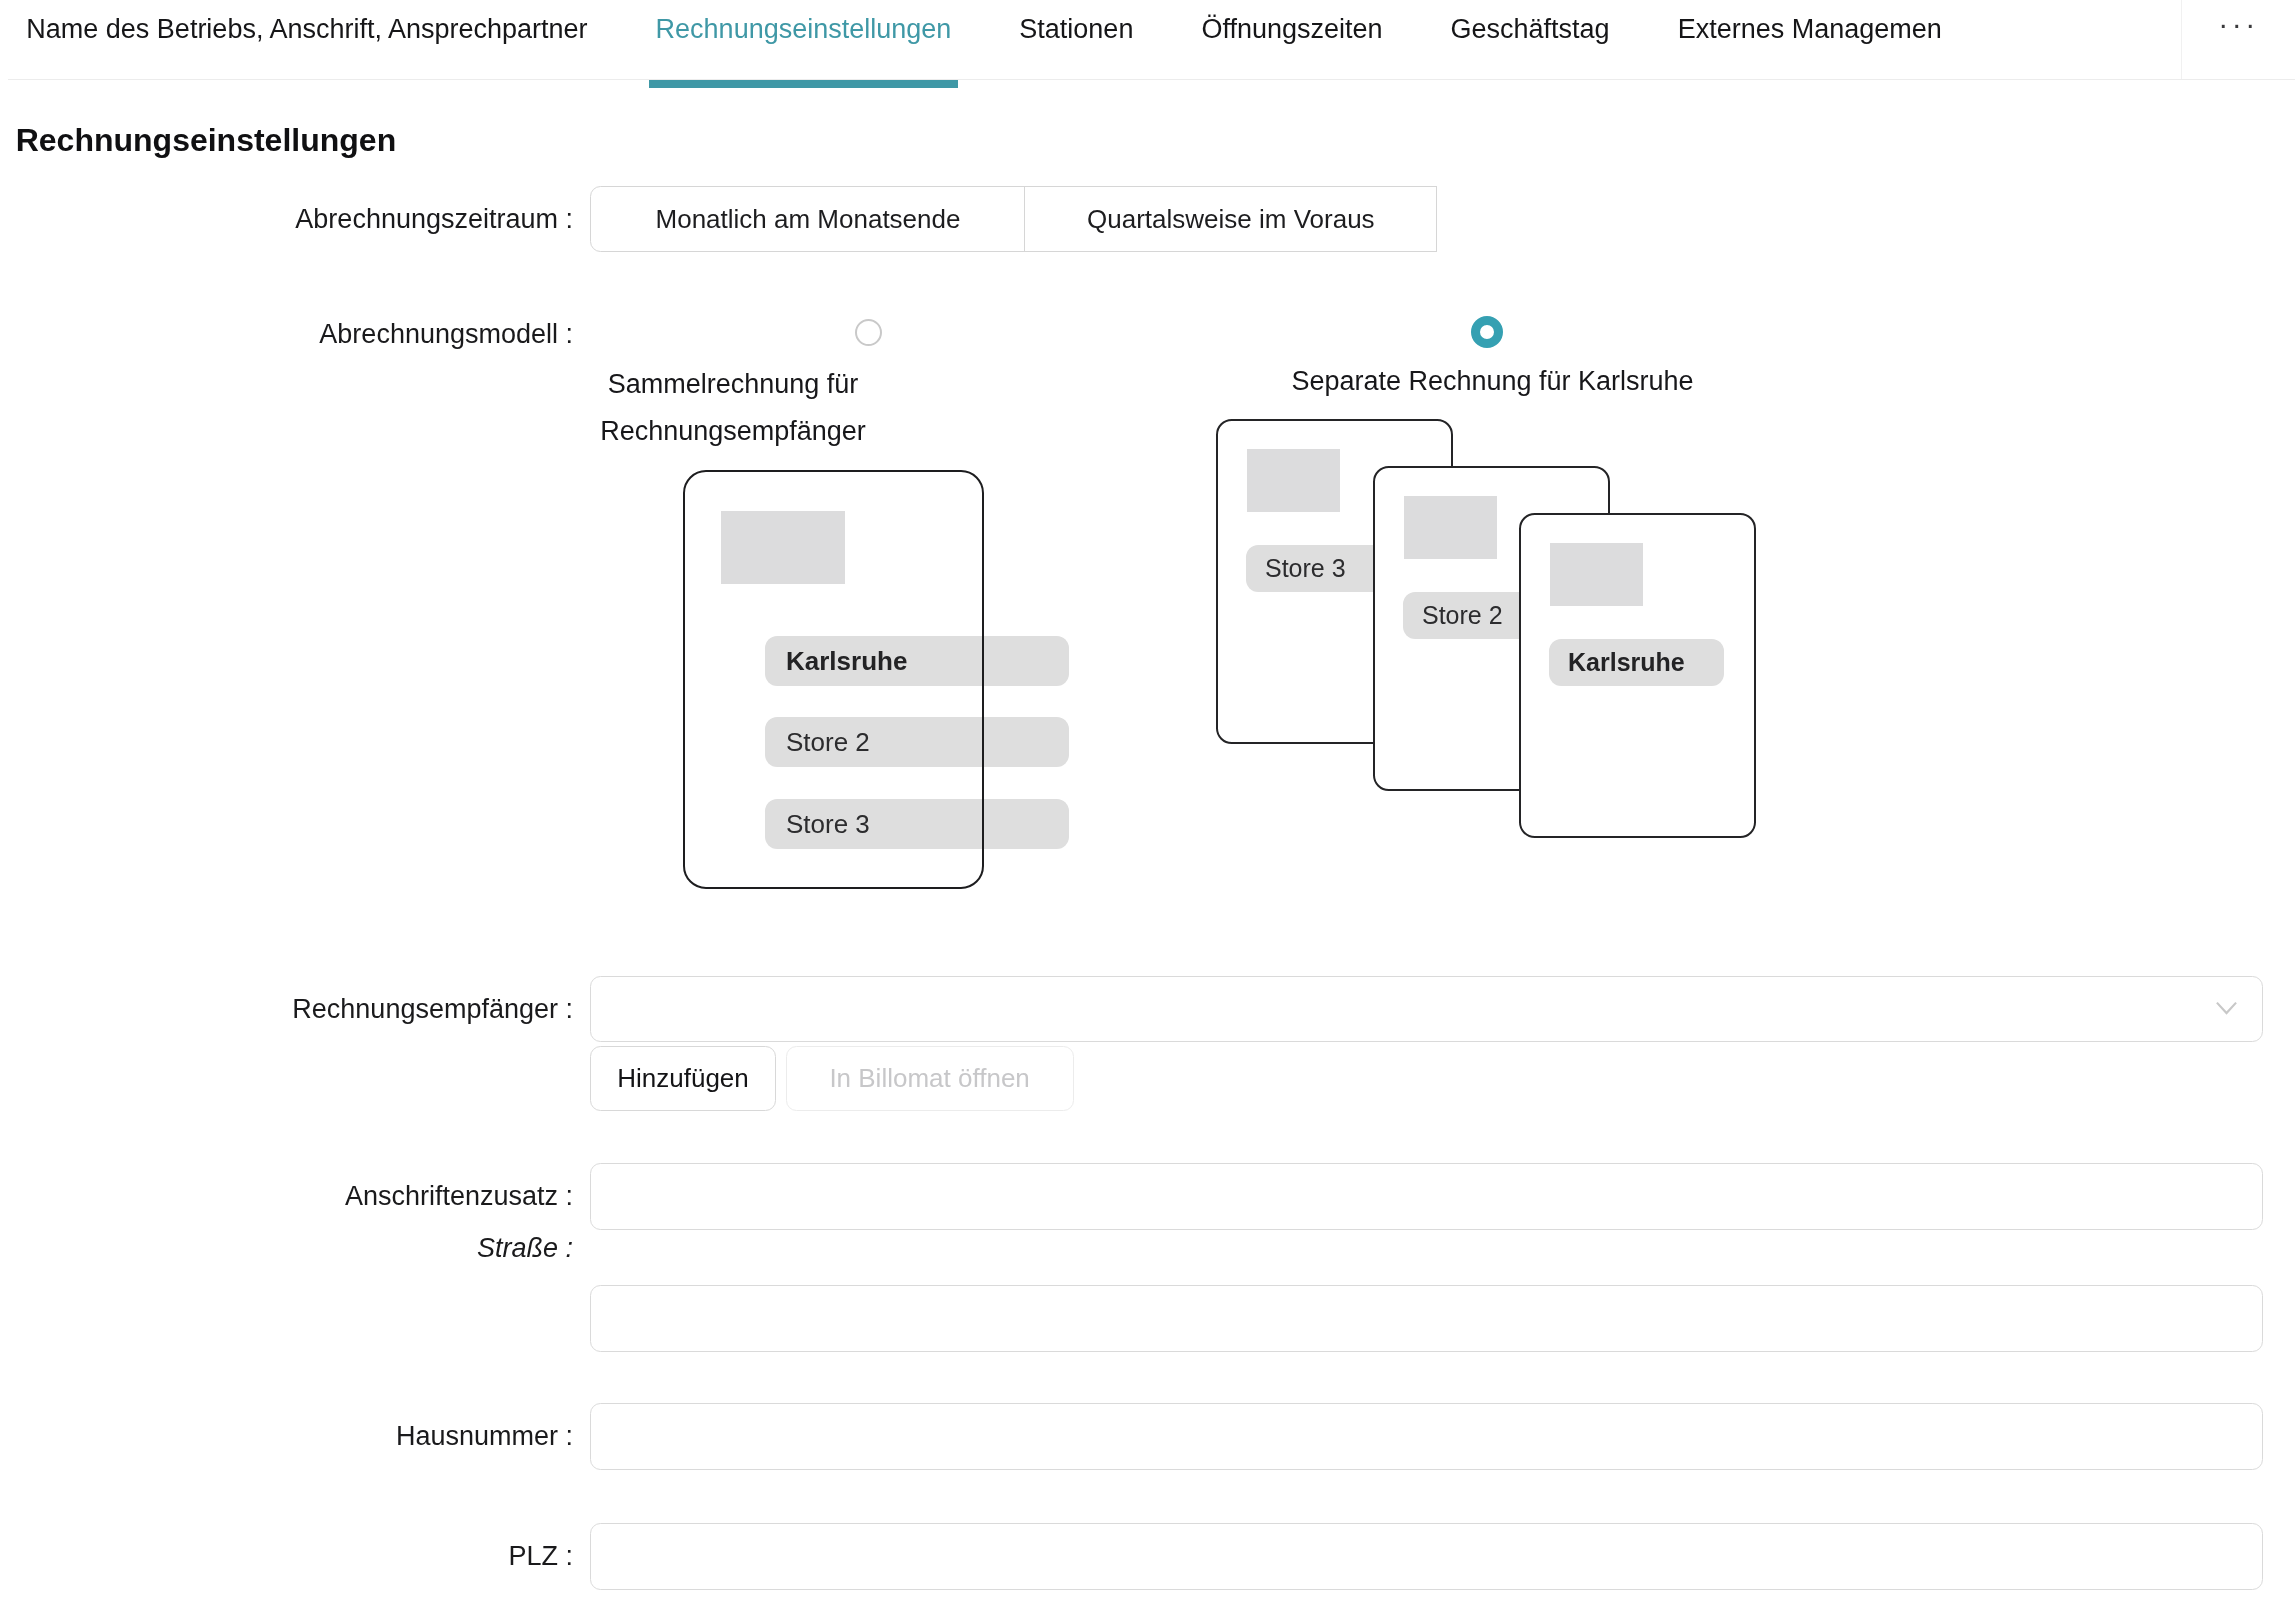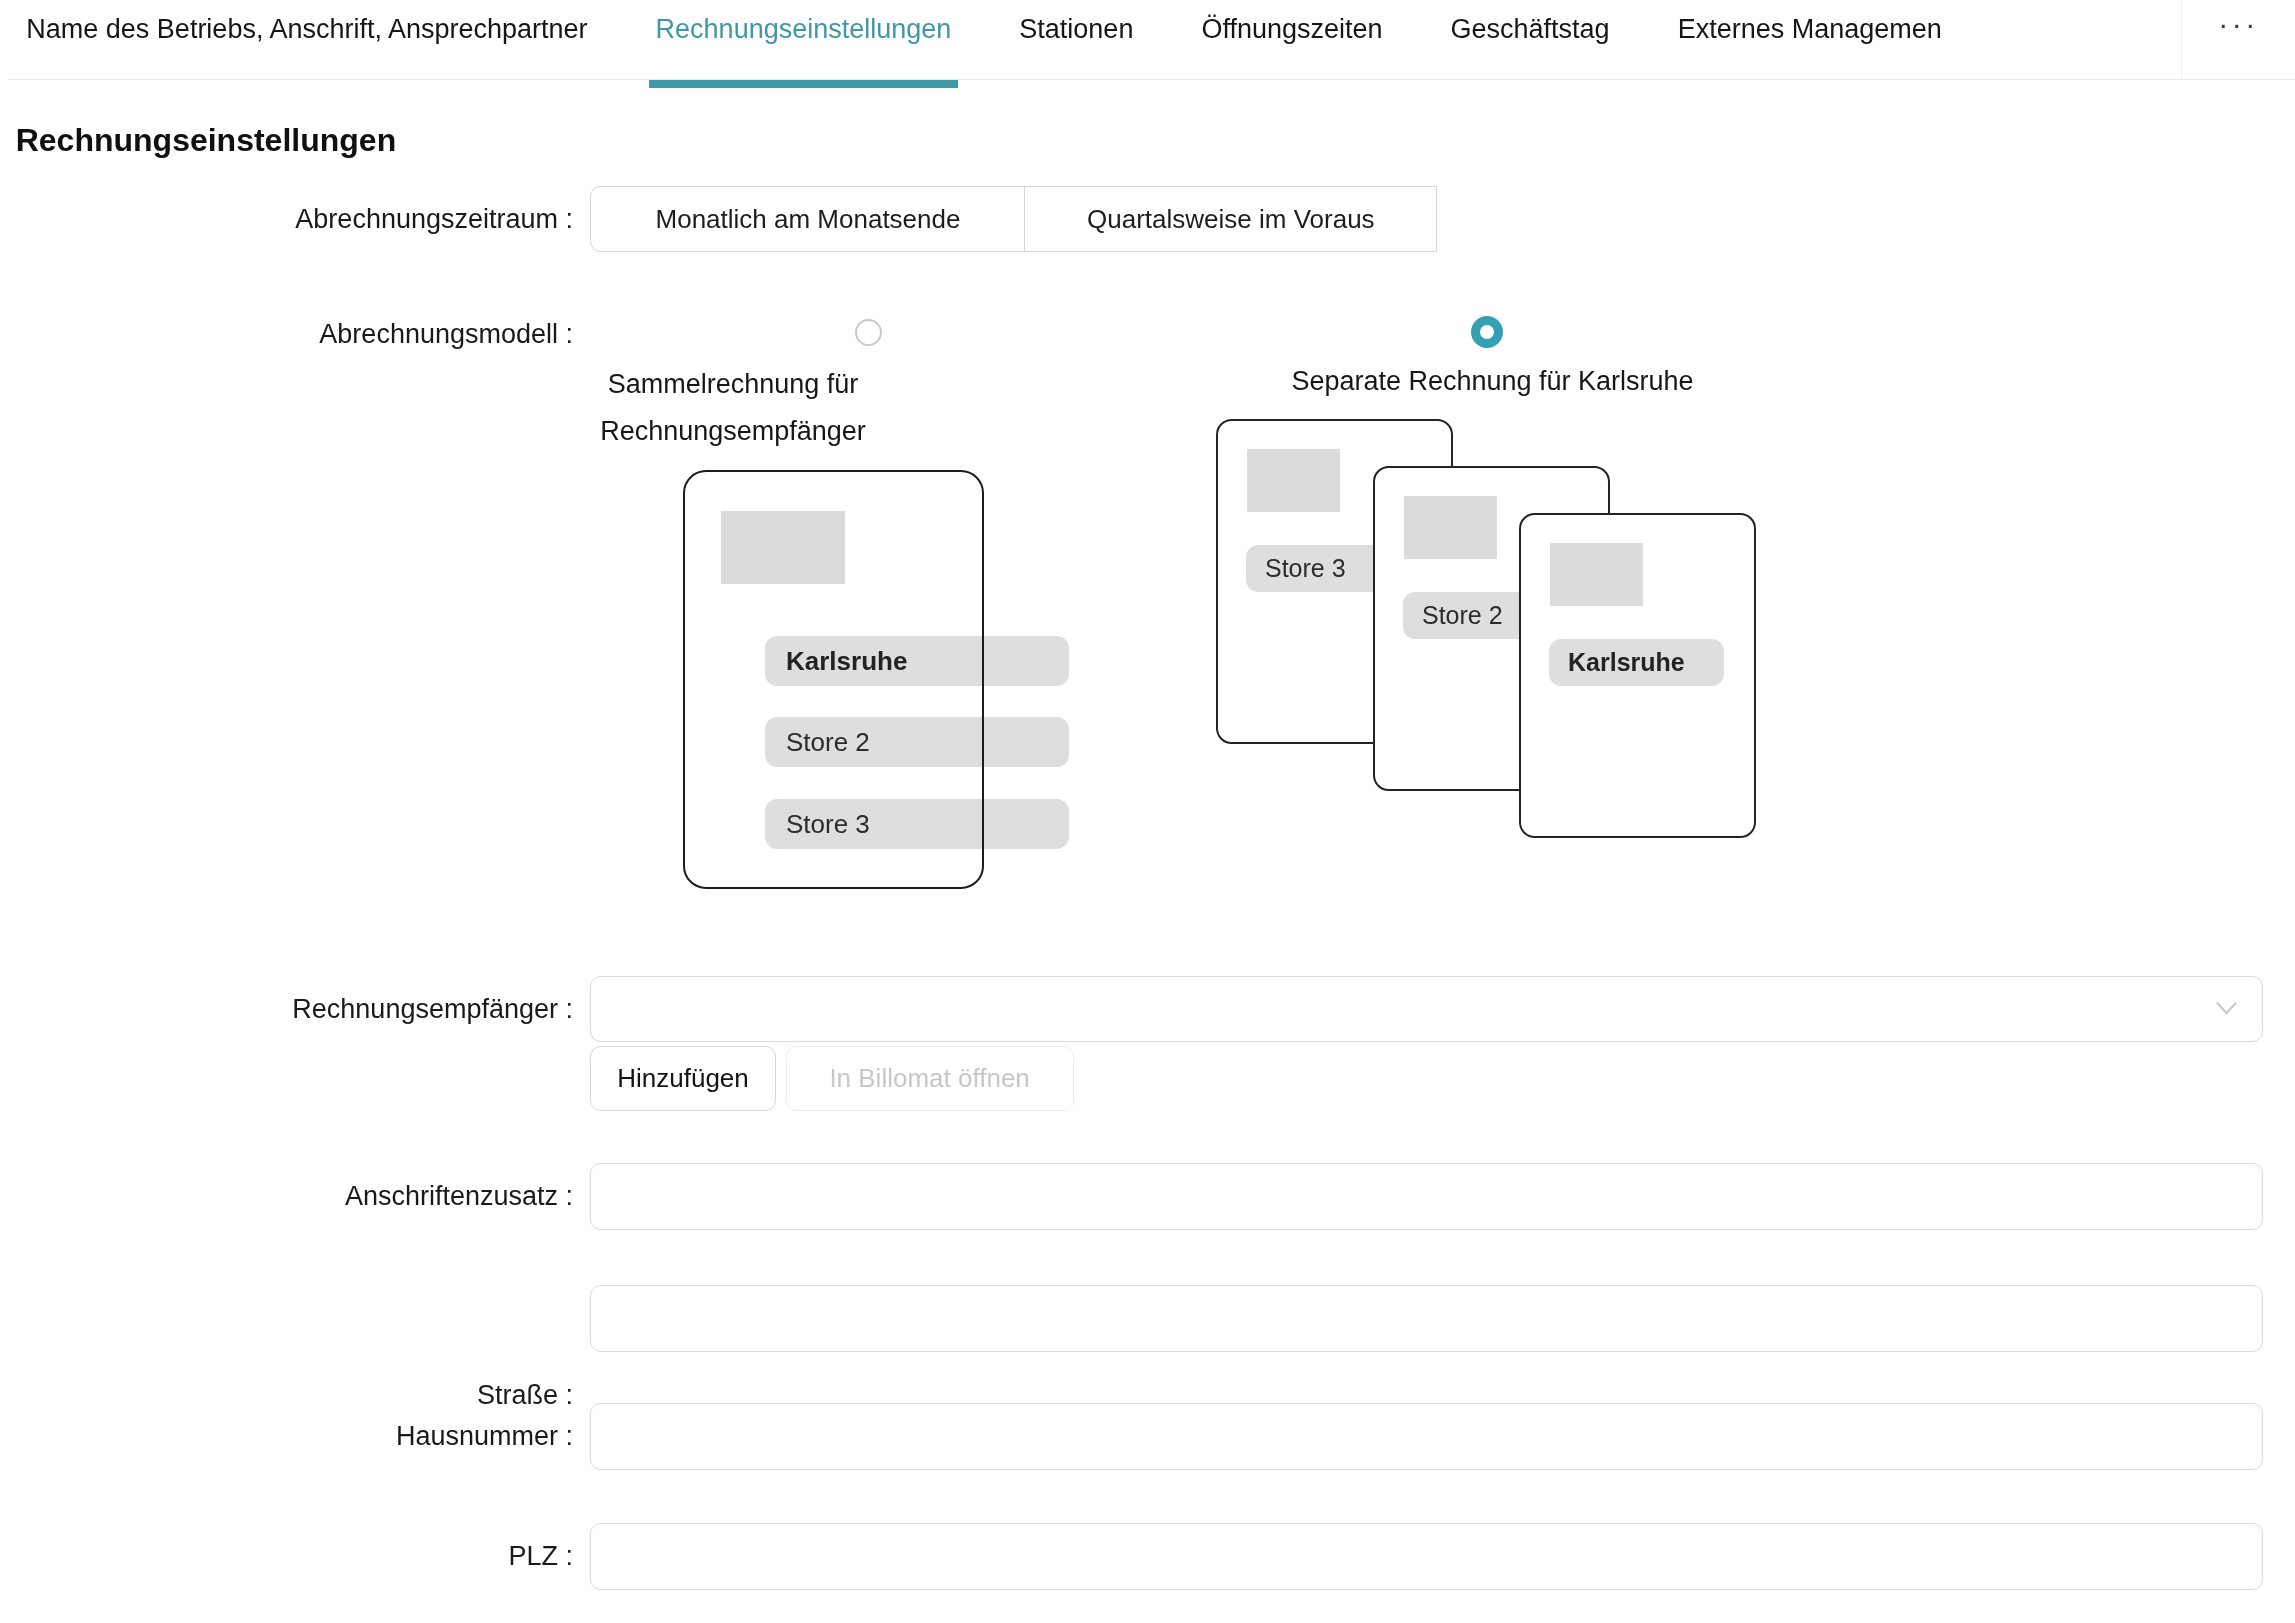--- a/index.html
+++ b/index.html
@@ -193,21 +193,21 @@
   </svg>
 </div>
 <div class="btnrow">
   <button class="btn add">Hinzufügen</button>
   <button class="btn dis-white" aria-disabled="true">In Billomat öffnen</button>
 </div>
 
 <span class="rlabel lh77" style="top:1163px;">Anschriftenzusatz :</span>
 <input class="field-input" style="top: 1163px;" value="">
 
-<span class="rlabel lh77" style="top:1362px;">Straße :</span>
+<span class="rlabel lh77" style="top:1215px;font-style:italic;">Straße :</span>
 <input class="field-input" style="top: 1285px;" value="">
 
 <span class="rlabel lh77" style="top:1403px;">Hausnummer :</span>
 <input class="field-input" style="top: 1403px;" value="">
 
 <span class="rlabel lh77" style="top:1523px;">PLZ :</span>
 <input class="field-input" style="top: 1523px;" value="">
 
 
 </body></html>

